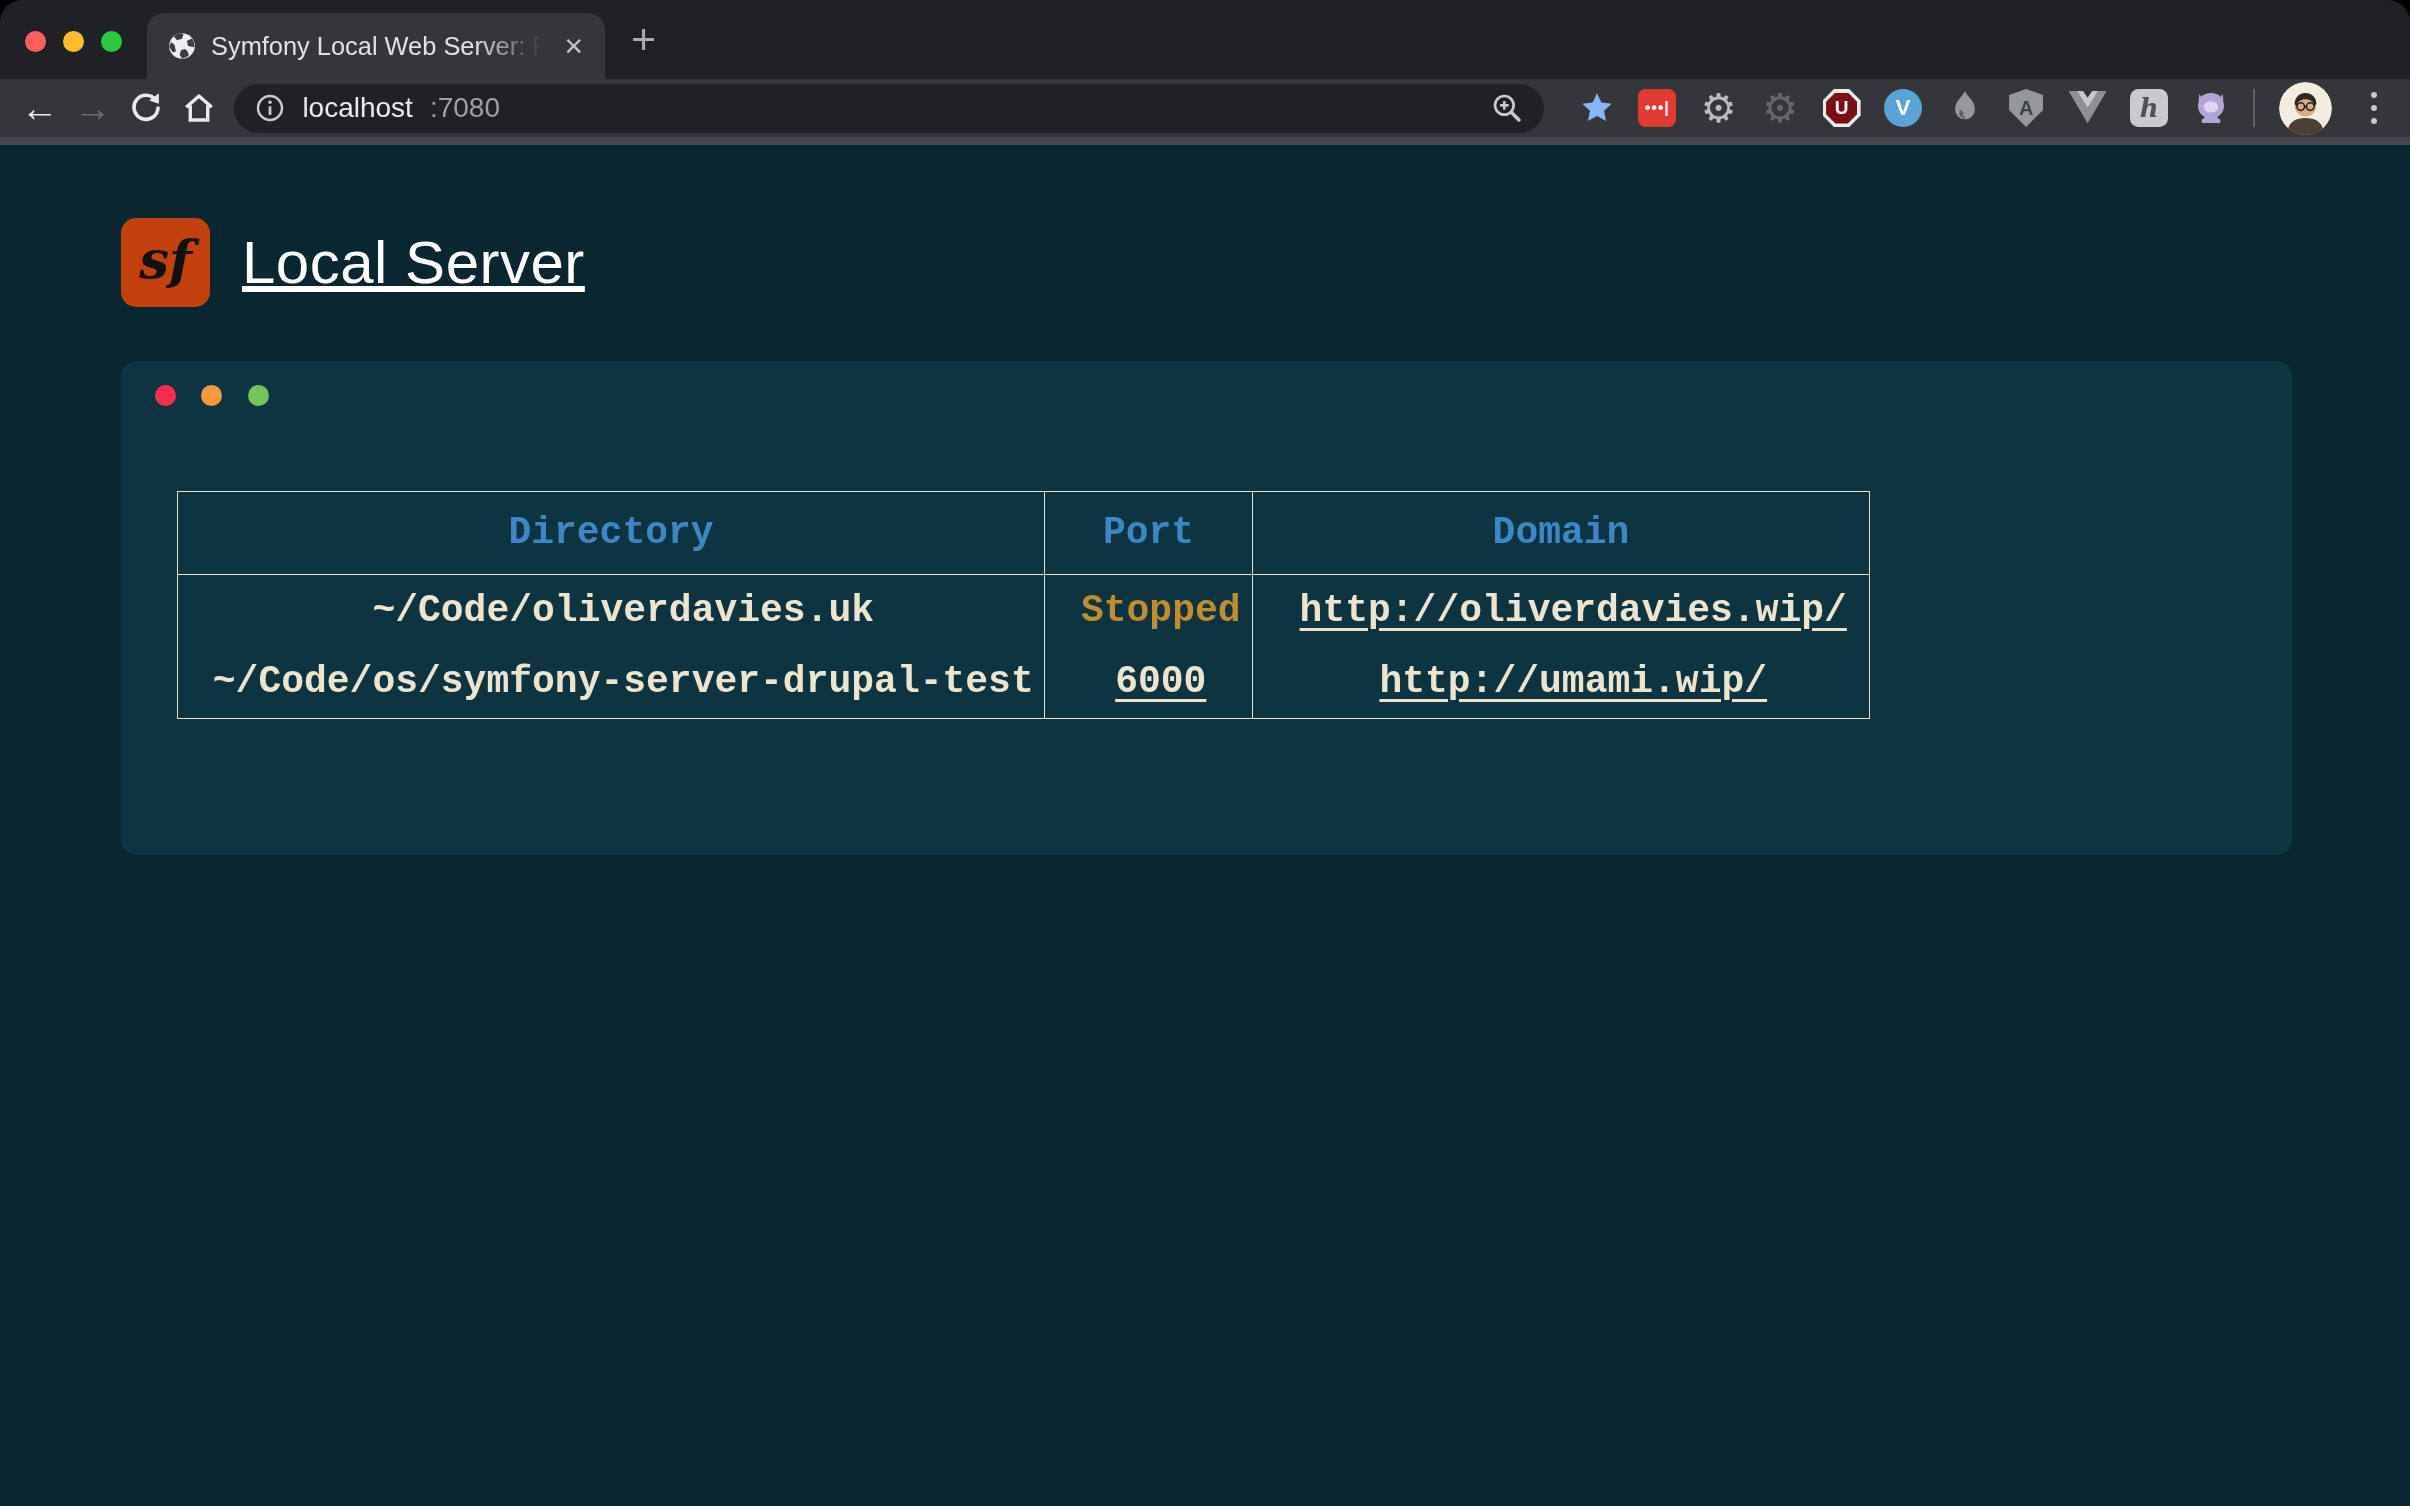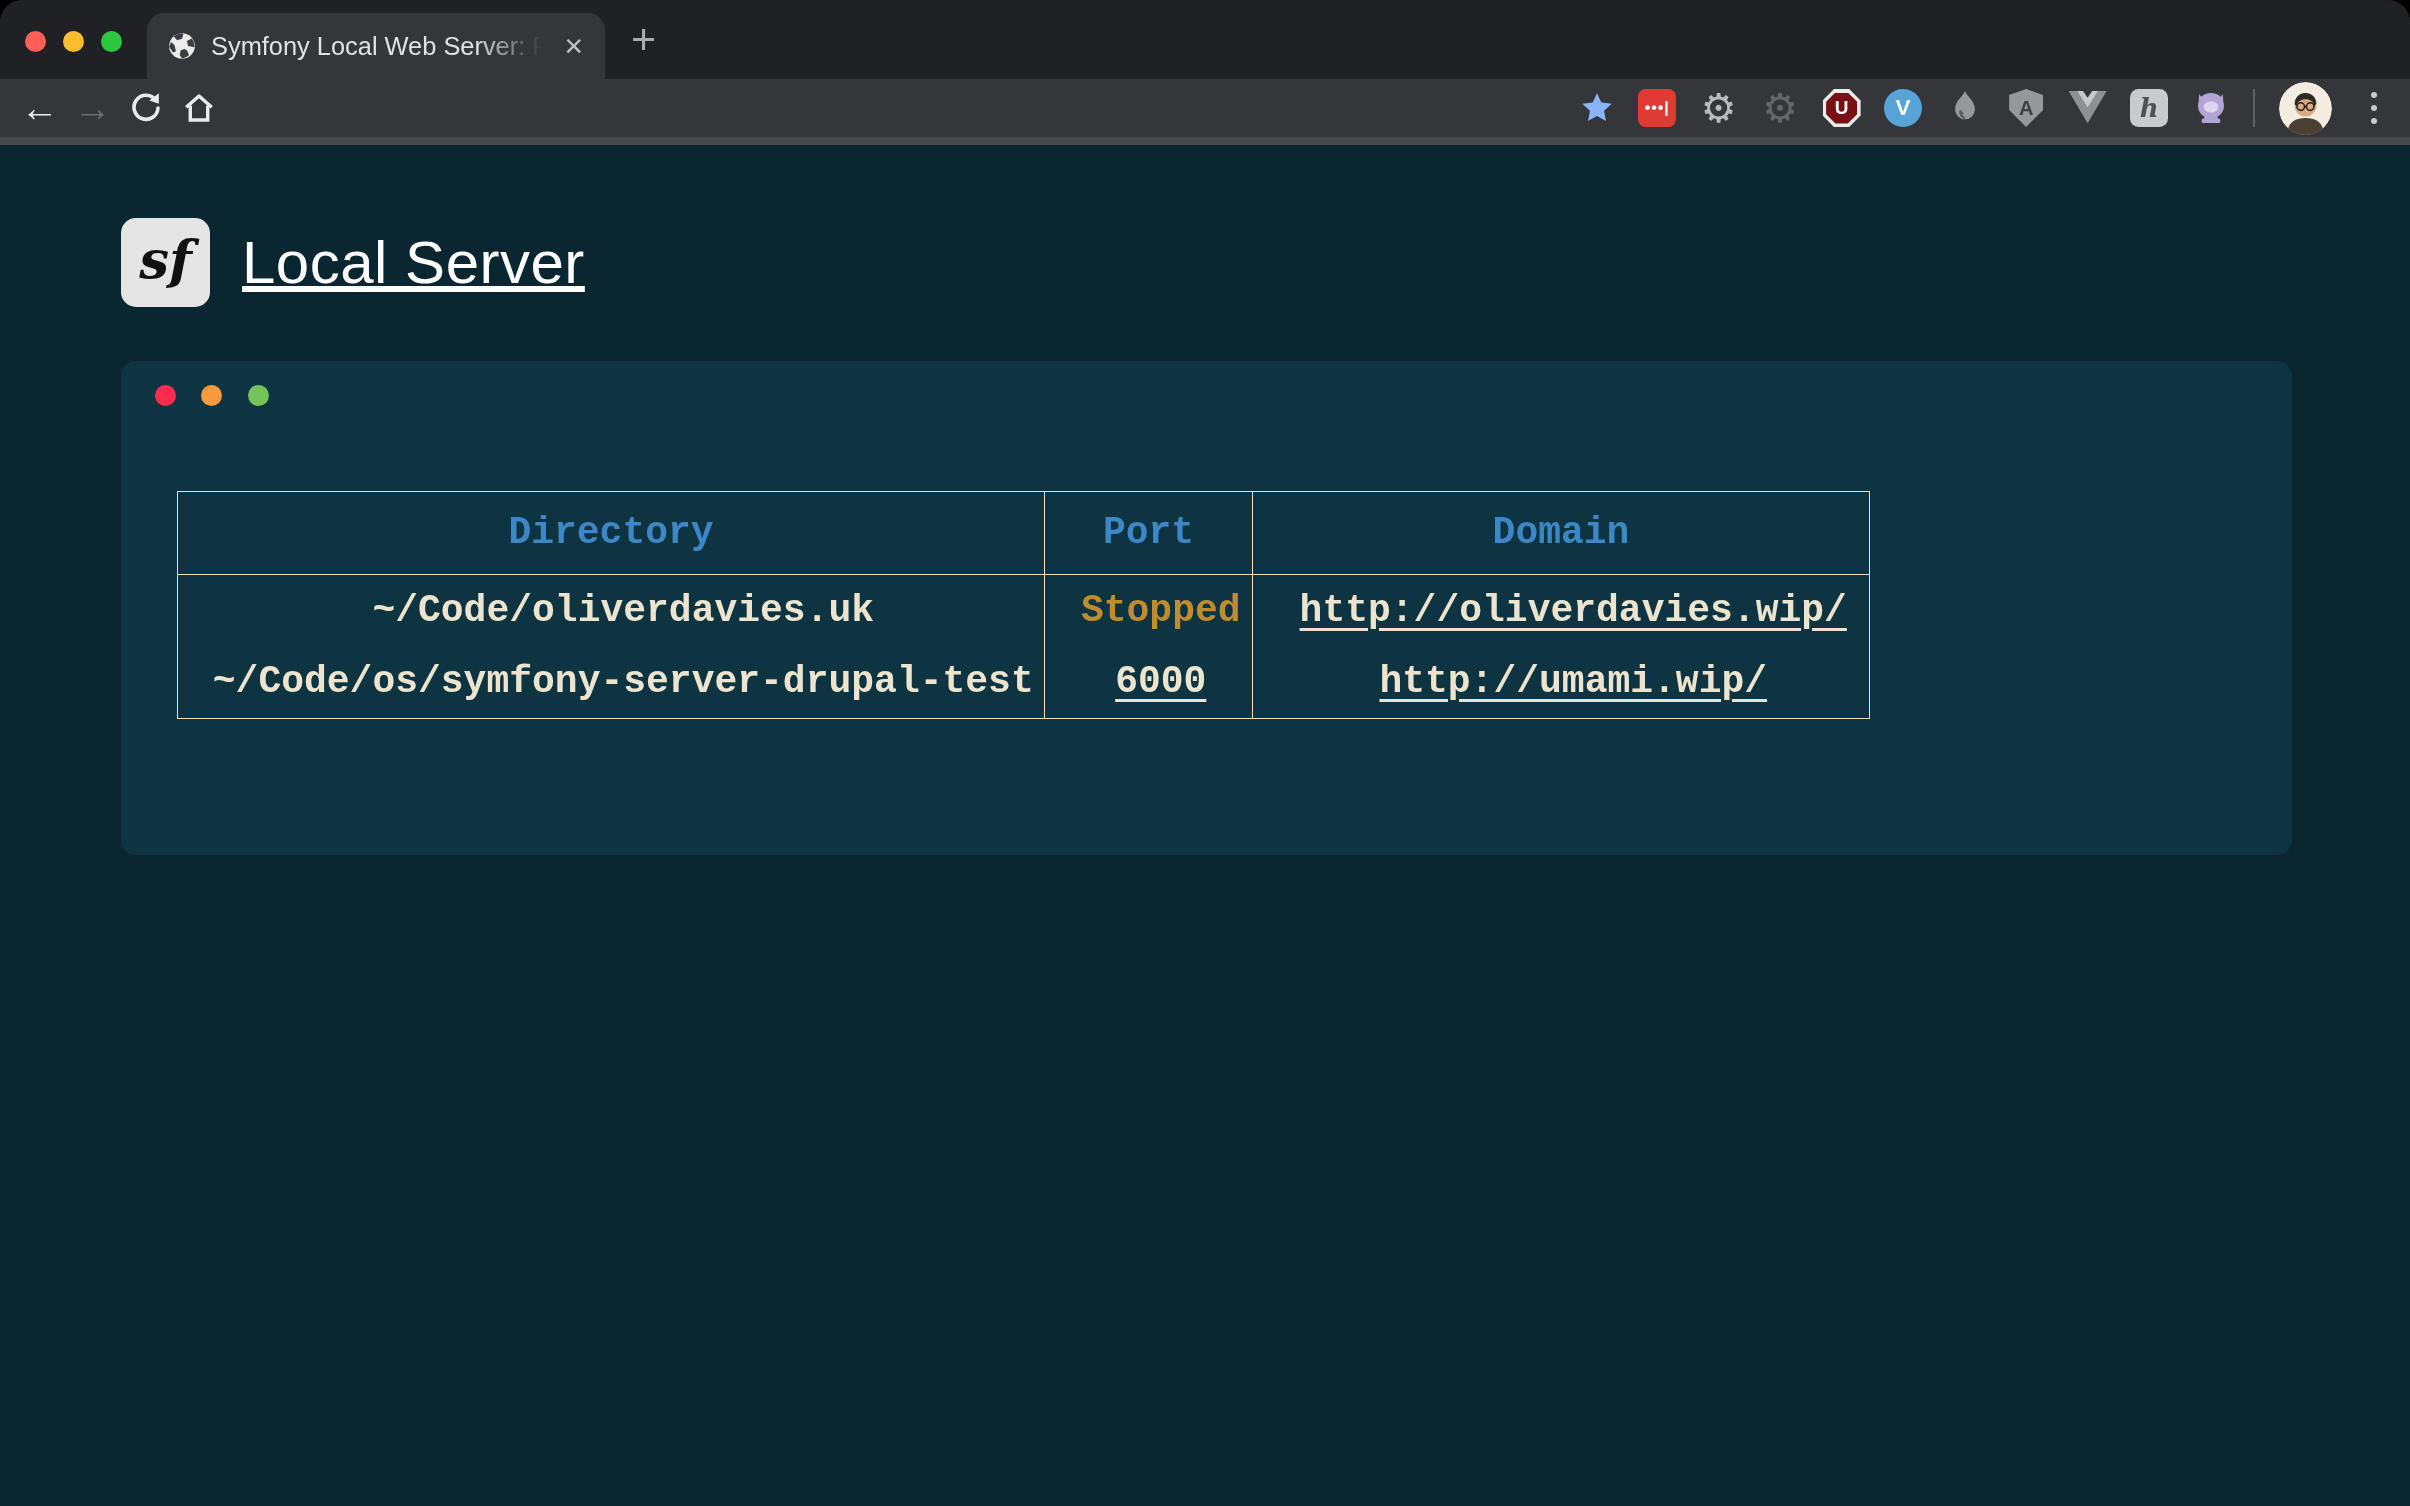--- a/index.html
+++ b/index.html
@@ -73,21 +73,21 @@
   .avatar { width:53px; height:53px; border-radius:50%; overflow:hidden; flex:none; }
   .menu-dots { display:flex; flex-direction:column; gap:6.6px; width:38px; align-items:center; }
   .menu-dots i { width:6.6px; height:6.6px; border-radius:50%; background:#c6c9ce; }
 
   .toolbar-edge { height:7.5px; background:#46484c; }
 
   
   .content { position:relative; height:1362px; background:#0a2630; }
 
   .brand { position:absolute; left:121px; top:73px; display:flex; align-items:center; gap:32px; }
-  .logo { width:89px; height:89px; background:#e5e5e5; border-radius:15px;
+  .logo { width:89px; height:89px; background:#c2410c; border-radius:15px;
           display:flex; align-items:center; justify-content:center;
           font-family:"DejaVu Serif", serif; font-style:italic; font-weight:bold;
           font-size:53px; color:#111; padding-bottom:5.6px; }
   .brand-title { color:#fff; font-size:60px; font-weight:400; letter-spacing:0.5px;text-decoration:underline; }
 
   .panel { position:absolute; left:121px; top:216px; width:2171px; height:494px;
            background:#0d3440; border-radius:15px; }
   .panel-dots { position:absolute; left:34px; top:24.5px; display:flex; gap:25.4px; }
   .panel-dots .pdot { width:21px; height:21px; border-radius:50%; }
   .p-red { background:#fb2c4e; } .p-orange { background:#f8993e; } .p-green { background:#75c35a; }
@@ -139,20 +139,40 @@
         <polygon points="20.6,2.2 20.6,9.2 14.2,7" fill="#e8eaed"></polygon>
       </svg>
     </div>
     <div class="navbtn">
       <svg width="36" height="36" viewBox="0 0 24 24">
         <path d="M3.5 11.5 12 4l8.5 7.5" fill="none" stroke="#e8eaed" stroke-width="2.3" stroke-linejoin="round"></path>
         <path d="M6.2 10.4V20h11.6v-9.6" fill="none" stroke="#e8eaed" stroke-width="2.3"></path>
       </svg>
     </div>
 
+    <div class="urlbar">
+      <span>
+        <svg width="30" height="30" viewBox="0 0 24 24">
+          <circle cx="12" cy="12" r="9.6" fill="none" stroke="#c6c9ce" stroke-width="2"></circle>
+          <rect x="10.9" y="10.6" width="2.2" height="7" fill="#c6c9ce"></rect>
+          <circle cx="12" cy="7.4" r="1.4" fill="#c6c9ce"></circle>
+        </svg>
+      </span>
+      <span class="url-text">localhost</span>
+      <span class="url-text url-port">:7080</span>
+      <span class="spacer"></span>
+      <span>
+        <svg width="32" height="32" viewBox="0 0 24 24">
+          <circle cx="10" cy="10" r="7" fill="none" stroke="#c6c9ce" stroke-width="2"></circle>
+          <line x1="15.2" y1="15.2" x2="21" y2="21" stroke="#c6c9ce" stroke-width="2.6" stroke-linecap="round"></line>
+          <line x1="6.8" y1="10" x2="13.2" y2="10" stroke="#c6c9ce" stroke-width="2"></line>
+          <line x1="10" y1="6.8" x2="10" y2="13.2" stroke="#c6c9ce" stroke-width="2"></line>
+        </svg>
+      </span>
+    </div>
 
     <div class="actions">
       <span>
         <svg width="36" height="36" viewBox="0 0 24 24">
           <path d="M12 2.2l2.9 6.1 6.9.9-5.1 4.7 1.3 6.8-6-3.4-6 3.4 1.3-6.8L2.2 9.2l6.9-.9z" fill="#8ab4f8"></path>
         </svg>
       </span>
 
       <div class="ext">
         <span class="pm">•••|</span>

